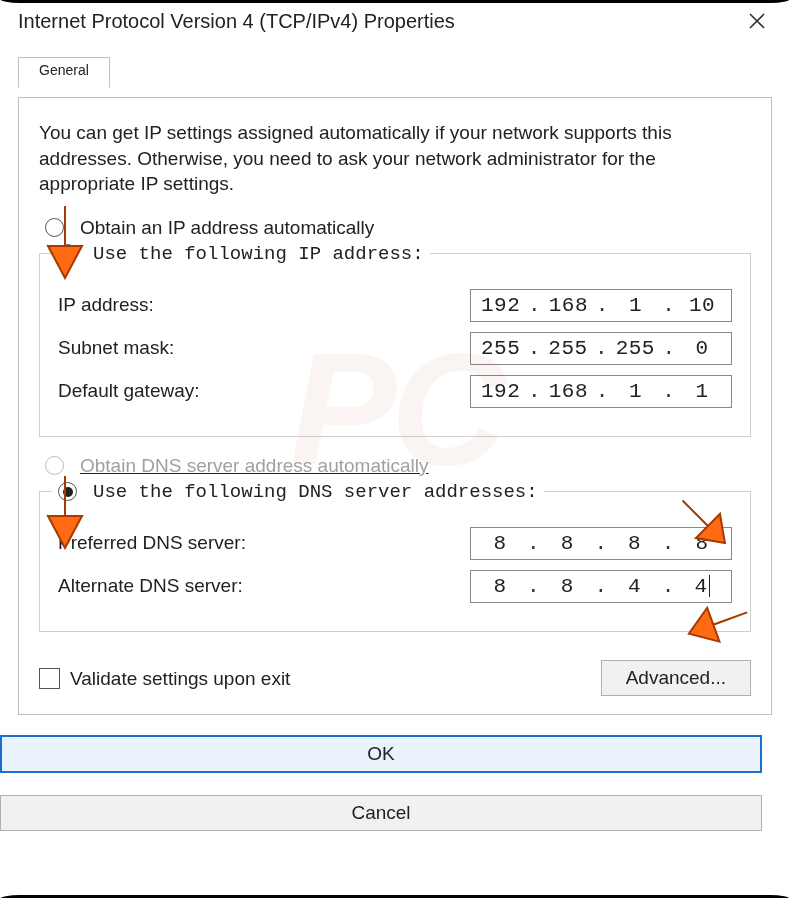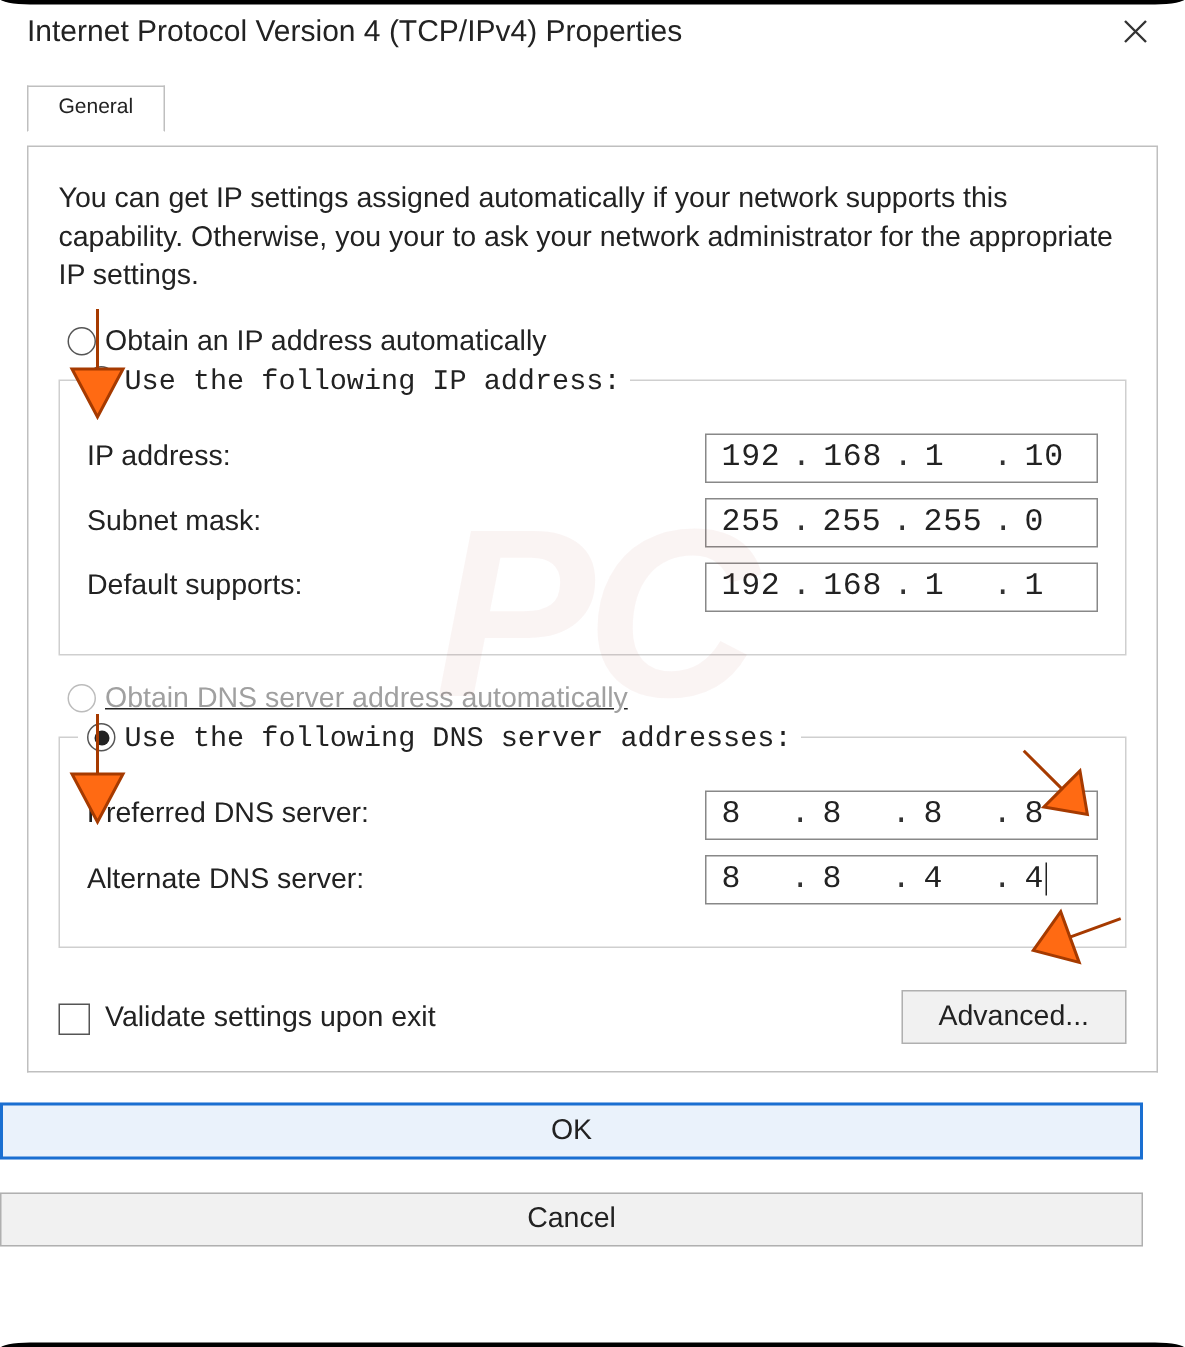--- a/index.html
+++ b/index.html
@@ -46,21 +46,21 @@
     padding: 22px 20px 18px 20px;
   }
   .intro {
     line-height: 1.35;
     margin-bottom: 20px;
   }
 
   .radio-row {
     display: flex;
     align-items: center;
-    gap: 6px;
+    gap: 16px;
     margin: 4px 0 4px 2px;
   }
   .radio {
     width: 19px; height: 19px;
     border: 1.5px solid #555;
     border-radius: 50%;
     display: inline-flex;
     align-items: center;
     justify-content: center;
     background: #fff;
@@ -100,21 +100,21 @@
     display: flex;
     align-items: center;
     justify-content: space-between;
     font-family: Consolas, "Courier New", monospace;
     font-size: 21px;
     letter-spacing: 0.5px;
     color: #222;
     background: #fff;
   }
   .ipbox .dot { padding: 0 2px; color: #333; }
-  .oct { display:inline-block; min-width: 38px; }
+  .oct { display:inline-block; min-width: 38px; text-align: center; }
   .caret-after::after {
     content: "";
     display: inline-block;
     width: 1px;
     height: 22px;
     background: #222;
     vertical-align: middle;
     margin-left: 1px;
   }
 
@@ -206,21 +206,21 @@
       </svg>
   </div>
 </div>
 
 <div class="tabstrip">
   <div class="tab">General</div>
 </div>
 
 <div class="pane">
 
-  <div class="intro">You can get IP settings assigned automatically if your network supports this capability. Otherwise, you your to ask your network administrator for the appropriate IP settings.</div>
+  <div class="intro">You can get IP settings assigned automatically if your network supports this addresses. Otherwise, you need to ask your network administrator for the appropriate IP settings.</div>
 
   <div class="radio-row" style="margin-left:6px; margin-bottom:4px;">
     <span class="radio"></span>
     <span class="radio-label">Obtain an IP address automatically</span>
   </div>
 
   <fieldset class="group">
     <legend>
       <div class="radio-row">
         <span class="radio checked"></span>
@@ -248,21 +248,21 @@
           <span class="dot">.</span>
         <span class="oct">255</span>
           <span class="dot">.</span>
         <span class="oct">255</span>
           <span class="dot">.</span>
         <span class="oct">0</span>
       </div>
     </div>
 
     <div class="field-row">
-      <span class="field-label">Default supports:</span>
+      <span class="field-label">Default gateway:</span>
       <div class="ipbox">
         <span class="oct">192</span>
           <span class="dot">.</span>
         <span class="oct">168</span>
           <span class="dot">.</span>
         <span class="oct">1</span>
           <span class="dot">.</span>
         <span class="oct">1</span>
       </div>
     </div>

